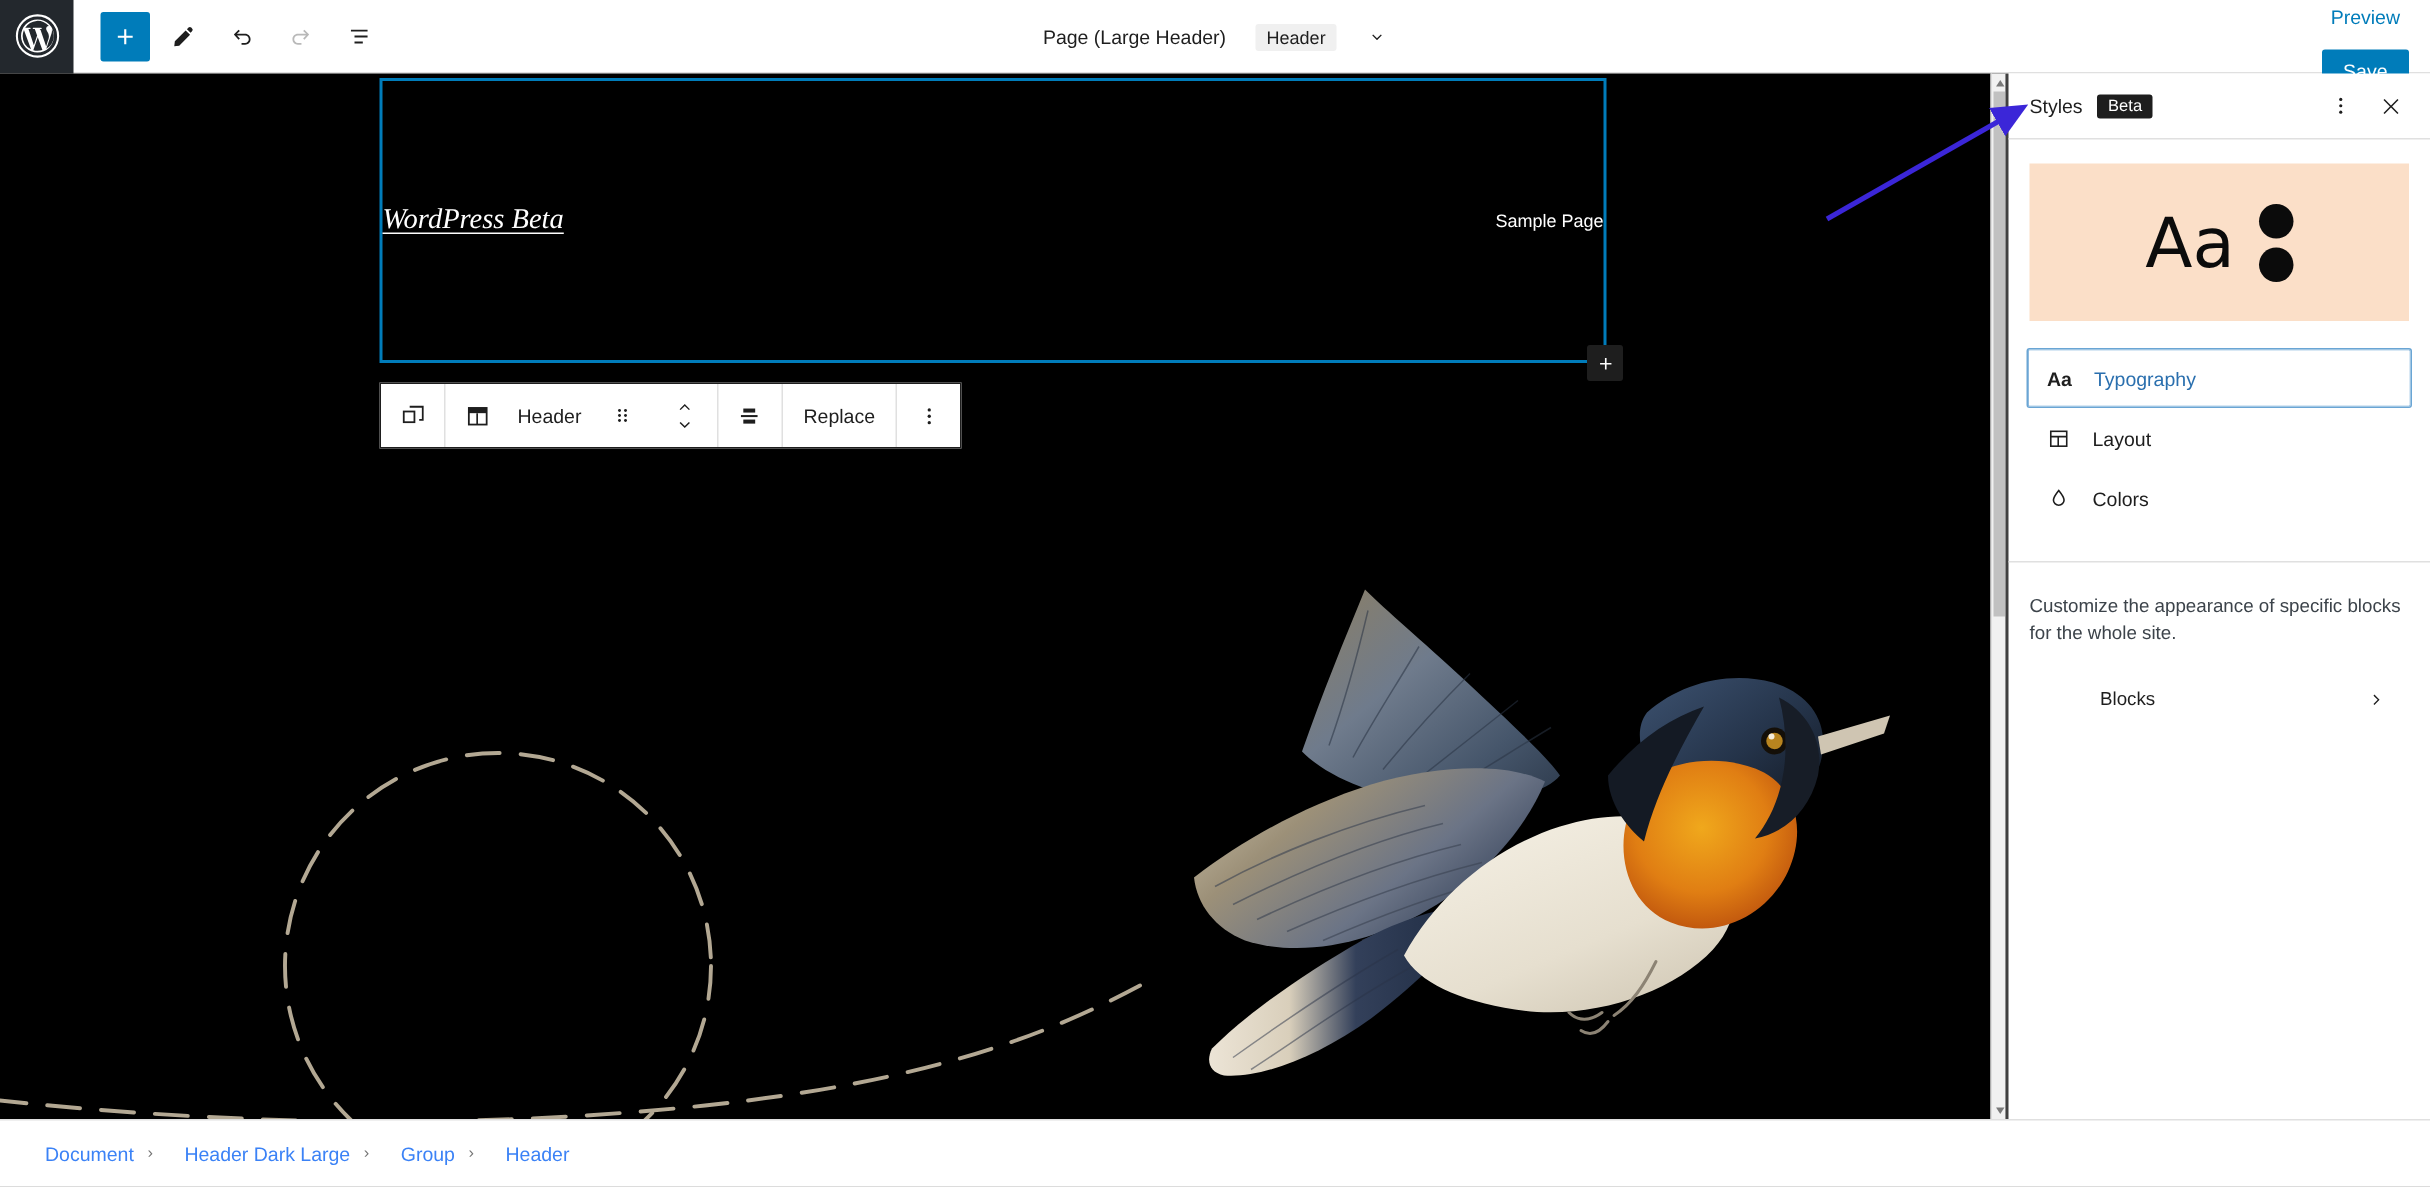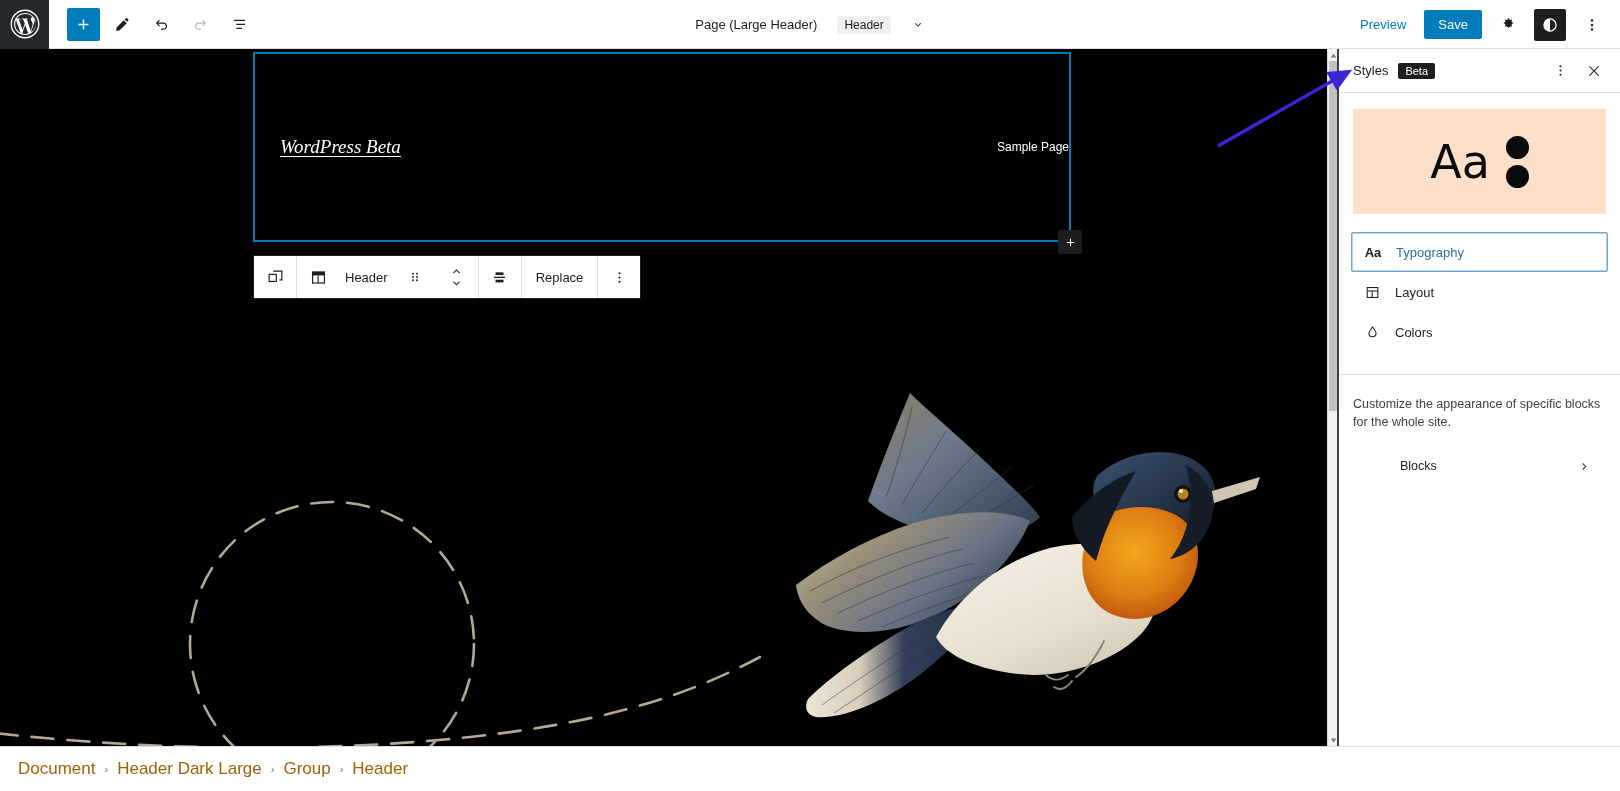--- a/index.html
+++ b/index.html
@@ -39,21 +39,21 @@
   .doc-title-wrap { display:flex; align-items:center; gap:20px; pointer-events:auto; }
   .doc-title { font-size:13px; color:#1e1e1e; }
   .doc-badge {
     font-size:12px; color:#1e1e1e; background:#f0f0f0;
     padding:2px 7px; border-radius:2px;
   }
   .chev-down { width:14px; height:14px; }
 
   .tb-right {
     position:absolute; right:12px; top:0; height:49px;
-    display:flex; align-items:center; gap:10px;
+    display:flex; align-items:center; gap:10px;flex-direction:column;
   }
   .preview-link {
     font-size:13px; color:#007cba; cursor:pointer; padding:4px 8px;
   }
   .save-btn {
     background:#007cba; color:#fff; font-size:13px;
     padding:7px 14px; border-radius:2px; border:none; cursor:pointer;
     font-family:"Liberation Sans", sans-serif;
   }
   .icon-btn {
@@ -63,21 +63,20 @@
   .icon-btn.active { background:#1e1e1e; }
 
   
   .canvas-area {
     position:absolute; top:49px; left:0; width:1337px; height:697px;
     background:#000; overflow:hidden;
   }
   .site-header-block {
     position:absolute; left:253px; top:3px; width:818px; height:190px;
     border:2px solid #007cba;
-    padding-left:25px;
   }
   .sh-inner {
     position:relative; width:100%; height:100%;
     display:flex; align-items:center; justify-content:space-between;
     padding:0 0px;
   }
   .site-title {
     font-family:"Liberation Serif", serif; font-style:italic;
     font-size:19px; color:#ffffff; text-decoration:underline;
     text-underline-offset:3px; margin-left:0px;
@@ -175,21 +174,21 @@
     display:flex; align-items:center; justify-content:space-between; cursor:pointer;margin-left:33px;
   }
   .sb-blocks-label { font-size:12.5px; color:#1e1e1e; }
 
   
   .breadcrumb-bar {
     position:absolute; left:0; top:746px; width:1620px; height:45px;
     background:#fff; border-top:1px solid #e0e0e0;
     display:flex; align-items:center; padding-left:18px; gap:9px;
   }
-  .crumb { font-size:17px; color:#a16207; cursor:pointer; }
+  .crumb { font-size:13px; color:#3b82f6; cursor:pointer;margin-left:12px; }
   .crumb-sep { font-size:11px; color:#757575; }
 
   
   .annot { position:absolute; left:1200px; top:50px; pointer-events:none; }
 </style>
 </head>
 <body>
 
 <div id="app">
 

